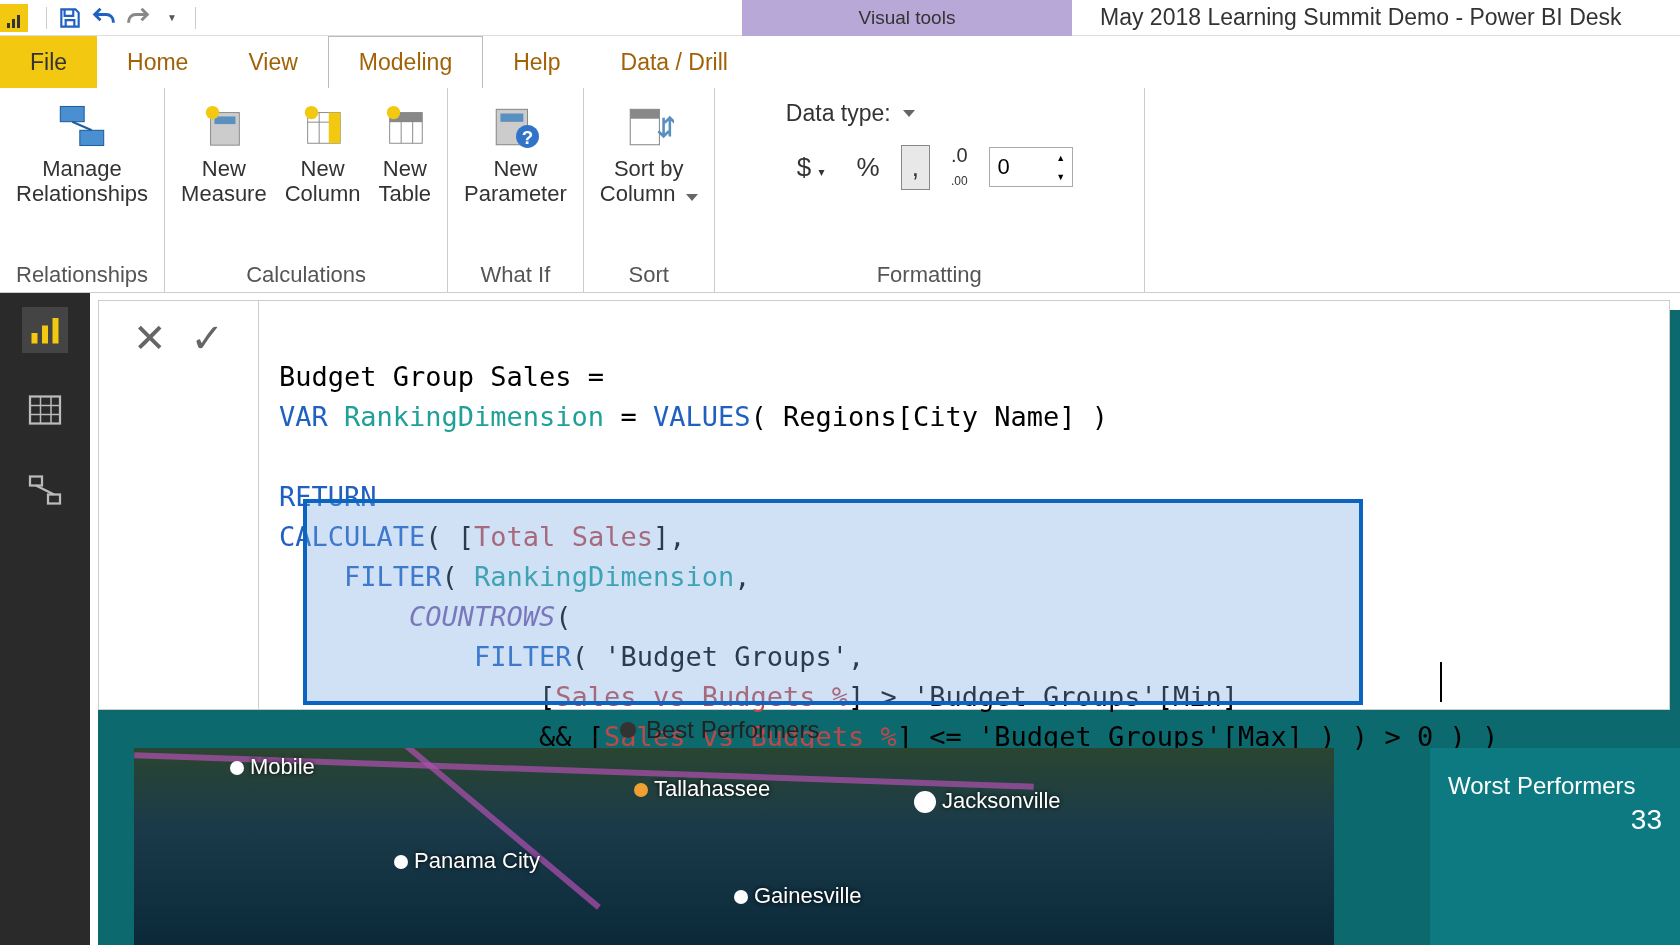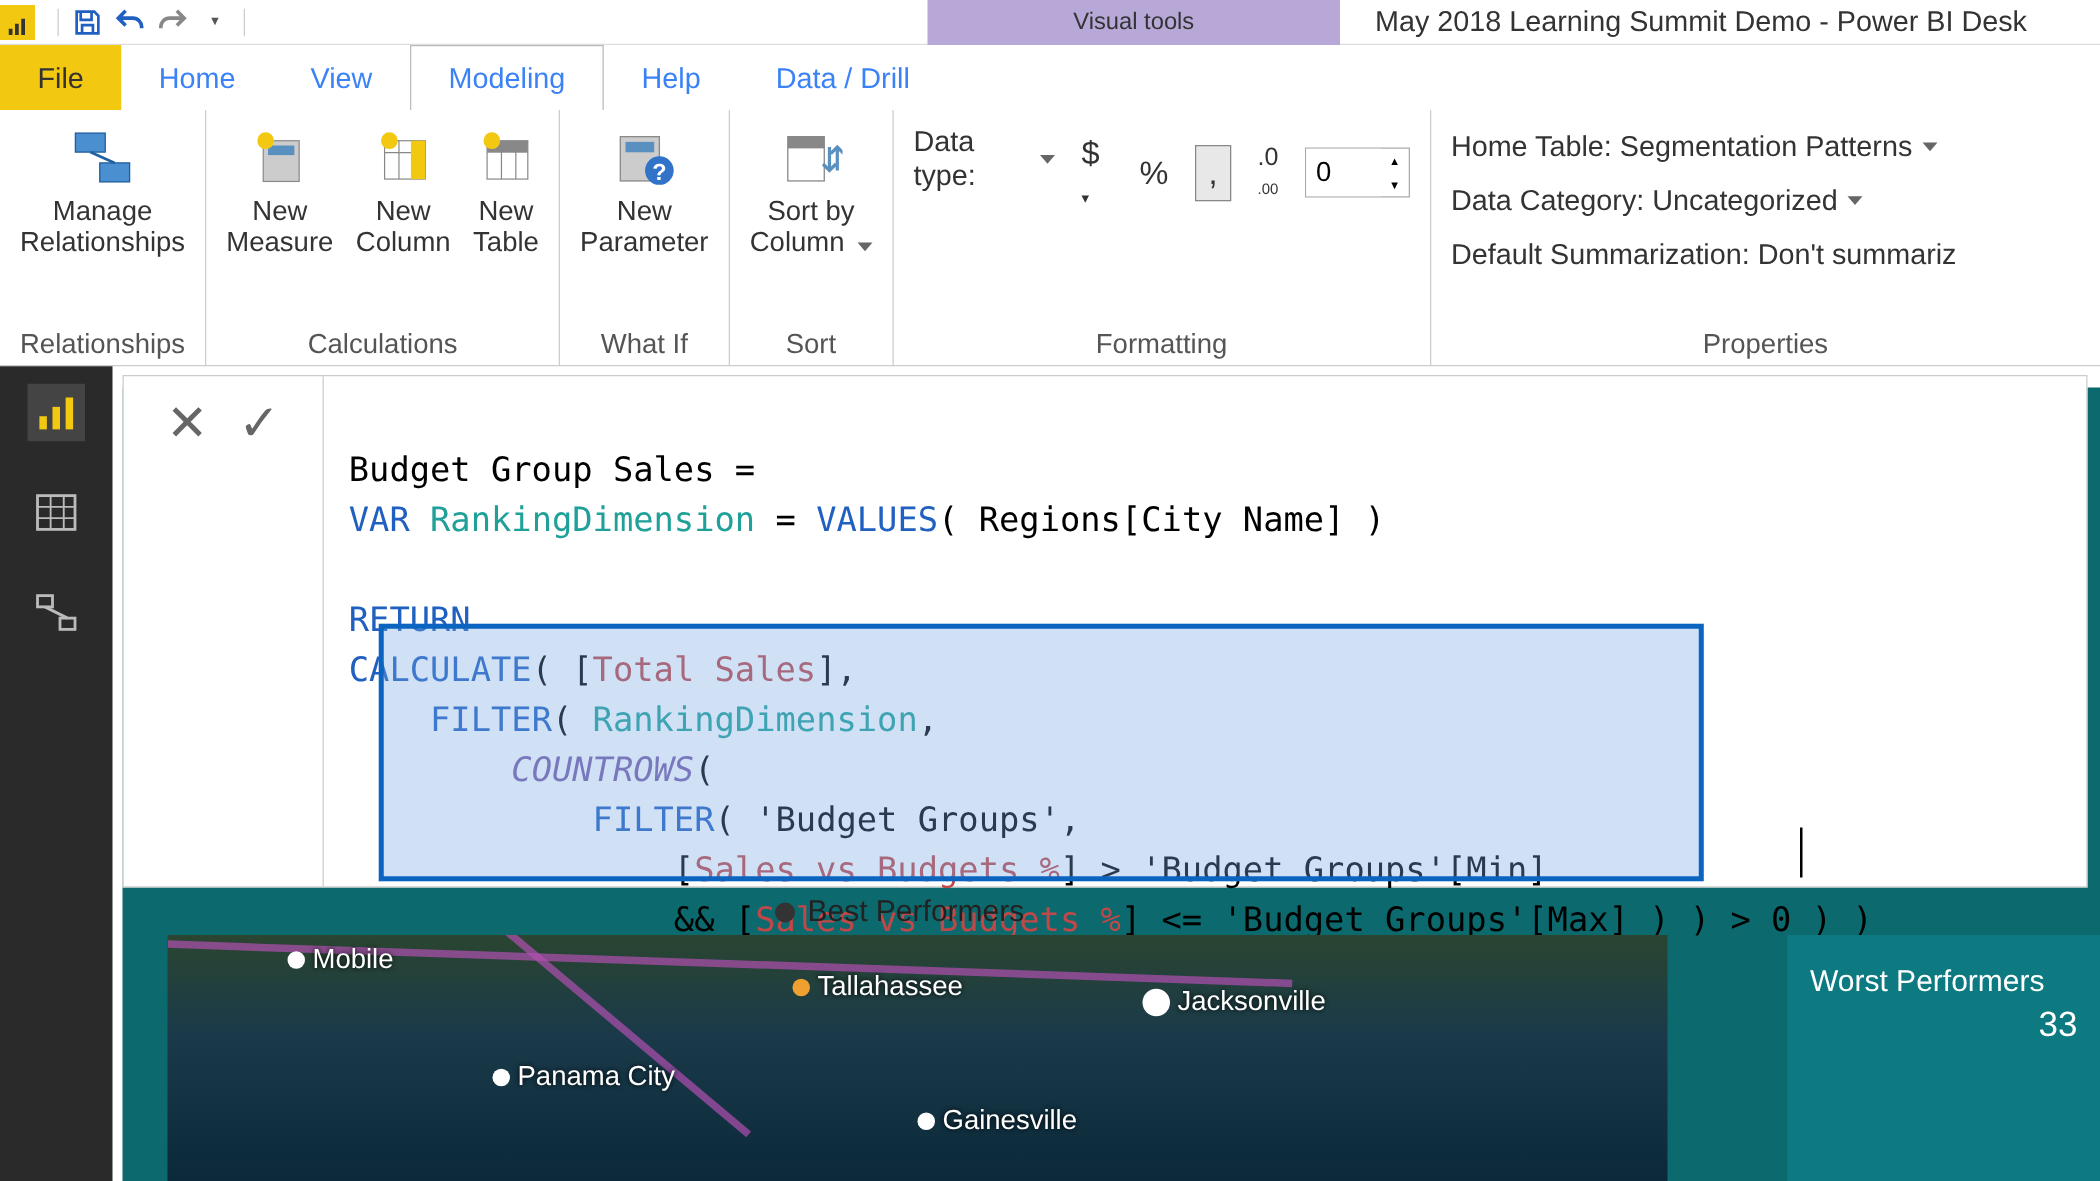--- a/index.html
+++ b/index.html
@@ -10,34 +10,34 @@
 .qat .app-icon { width: 28px; height: 28px; background: #f2c811; margin-right: 12px; display: flex; align-items: flex-end; justify-content: center; padding-bottom: 3px; }
 .qat .app-icon svg { width: 16px; height: 16px; }
 .qat .btn { width: 34px; height: 32px; display: flex; align-items: center; justify-content: center; cursor: pointer; }
 .qat .sep { width: 1px; height: 22px; background: #ccc; margin: 0 6px; }
 .qat .dd { font-size: 10px; color: #555; }
 .contextual { position: absolute; left: 742px; top: 0; width: 330px; height: 36px; background: #b8a8d8; display: flex; align-items: center; justify-content: center; font-size: 19px; color: #333; }
 .title { position: absolute; left: 1100px; top: 4px; font-size: 23px; color: #333; white-space: nowrap; }
 
 
 .tabs { height: 52px; display: flex; align-items: stretch; background: #fff; }
-.tab { padding: 0 30px; display: flex; align-items: center; font-size: 23px; color: #3b82f6; cursor: pointer; }
+.tab { padding: 0 30px; display: flex; align-items: center; font-size: 23px; color: #a16207; cursor: pointer; }
 .tab.file { background: #f2c811; color: #333; font-weight: 400; }
 .tab.active { border: 1px solid #bbb; border-bottom: none; background: #fff; }
 
 
 .ribbon { height: 205px; display: flex; border-bottom: 1px solid #ccc; background: #fff; }
 .group { border-right: 1px solid #ccc; padding: 8px 16px 4px; display: flex; flex-direction: column; align-items: center; justify-content: space-between; }
 .group-items { display: flex; gap: 18px; flex: 1; align-items: flex-start; padding-top: 4px; }
 .g-item { display: flex; flex-direction: column; align-items: center; gap: 4px; cursor: pointer; }
 .g-item .ic { width: 52px; height: 52px; display: flex; align-items: center; justify-content: center; }
 .g-item .lbl { font-size: 22px; color: #333; text-align: center; line-height: 1.15; }
 .group-label { font-size: 22px; color: #555; padding-top: 6px; }
 
-.fmt-group { display: flex; flex-direction: row; gap: 10px; padding-top: 4px; align-items: flex-start; }
+.fmt-group { display: flex; flex-direction: column; gap: 10px; padding-top: 4px; align-items: flex-start; }
 .fmt-row { display: flex; align-items: center; gap: 8px; font-size: 23px; color: #333; }
 .fmt-dd { display: inline-block; width: 0; height: 0; border-left: 6px solid transparent; border-right: 6px solid transparent; border-top: 7px solid #666; margin-left: 4px; }
 .fmt-btns { display: flex; align-items: center; gap: 10px; }
 .fmt-btn { padding: 6px 10px; font-size: 26px; color: #333; cursor: pointer; border: 1px solid transparent; }
 .fmt-btn.active { border: 1px solid #888; background: #e8e8e8; }
 .spinner { display: flex; align-items: center; border: 1px solid #aaa; height: 40px; }
 .spinner input { width: 60px; height: 38px; border: none; font-size: 22px; padding: 0 8px; outline: none; }
 .spinner .sp-btns { display: flex; flex-direction: column; }
 .spinner .sp-btns div { width: 22px; height: 19px; display: flex; align-items: center; justify-content: center; font-size: 9px; cursor: pointer; }
 
@@ -233,36 +233,20 @@
           <div class="sp-btns">
               <div>▲</div>
               <div>▼</div>
             </div>
         </div>
       </div>
     </div>
     <div class="group-label">Formatting</div>
   </div>
 
-  <div class="group" style="flex:1;border-right:none">
-    <div class="prop-group" style="display:flex;flex-direction:column;gap:16px;align-items:flex-start;width:100%">
-      <div class="prop-row">
-          <span>Home Table: Segmentation Patterns</span>
-          <span class="fmt-dd"></span>
-        </div>
-      <div class="prop-row">
-          <span>Data Category: Uncategorized</span>
-          <span class="fmt-dd"></span>
-        </div>
-      <div class="prop-row">
-          <span>Default Summarization: Don't summariz</span>
-        </div>
-    </div>
-    <div class="group-label">Properties</div>
-  </div>
 </div>
 
 <div class="report-bg"></div>
 
 <div class="leftnav">
   <div class="nv active">
     <svg width="36" height="36" viewBox="0 0 24 24">
         <rect x="3" y="14" width="4" height="7" fill="#f2c811"></rect>
         <rect x="10" y="9" width="4" height="12" fill="#f2c811"></rect>
         <rect x="17" y="4" width="4" height="17" fill="#f2c811"></rect>

